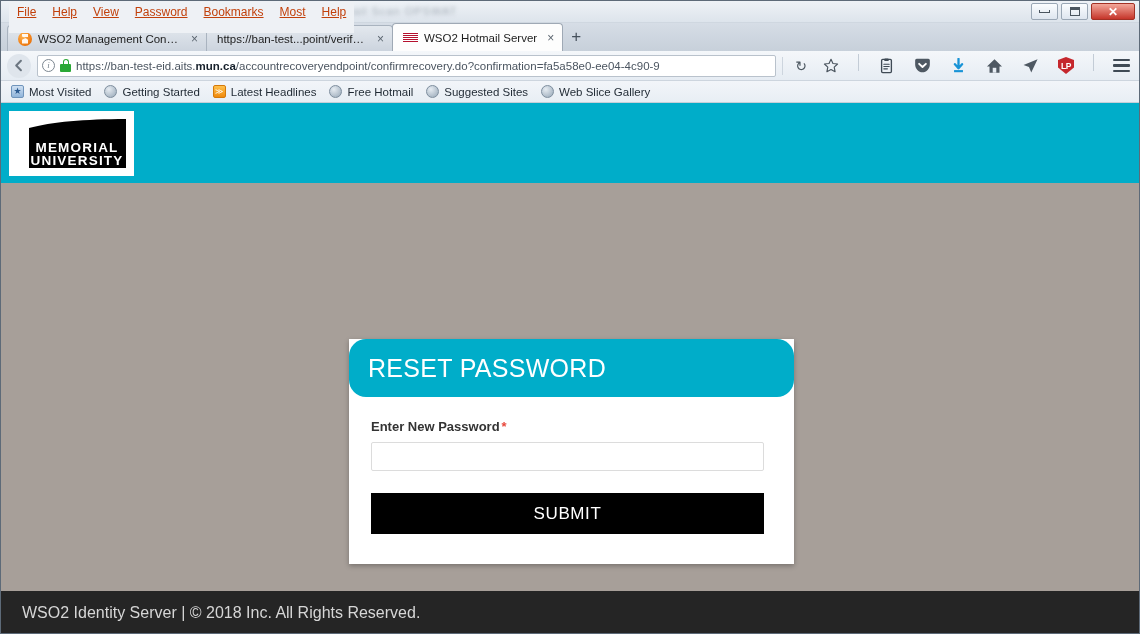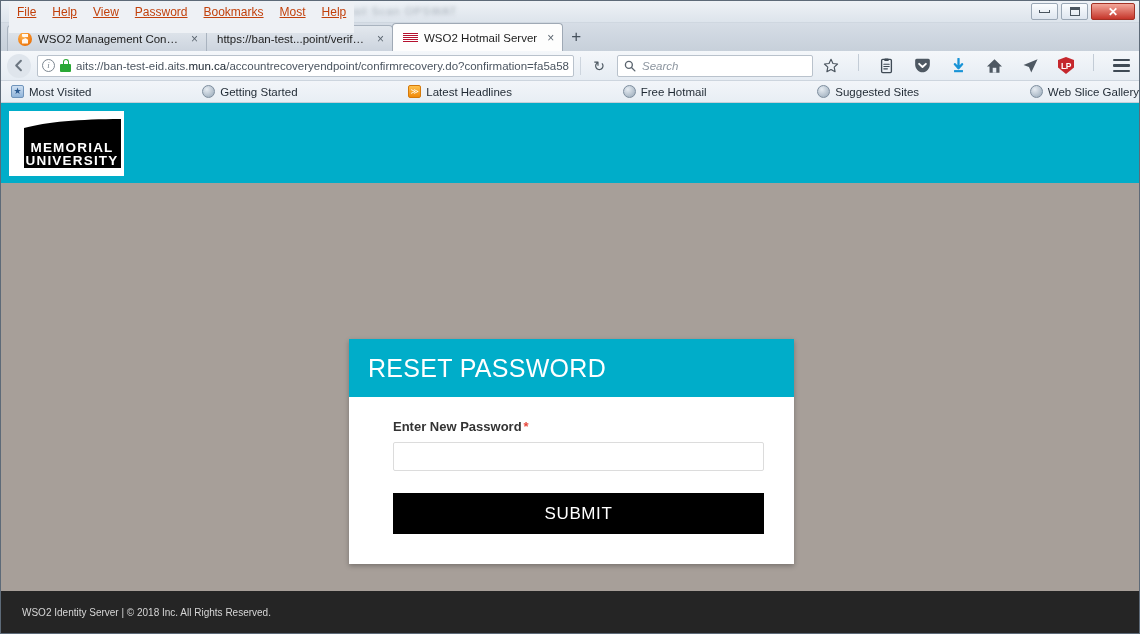--- a/index.html
+++ b/index.html
@@ -161,21 +161,21 @@
   .ico-lock {
     width: 11px; height: 13px; position: relative; flex: none;
   }
   .ico-lock .body { position: absolute; bottom: 0; width: 11px; height: 8px; background: #2aa836; border-radius: 1px; }
   .ico-lock .shack { position: absolute; top: 0; left: 2.5px; width: 6px; height: 6px; border: 1.6px solid #2aa836; border-bottom: none; border-radius: 3px 3px 0 0; }
   .urltext {
     font-size: 11.5px; color: #4b5560;
     white-space: nowrap; overflow: hidden;
     flex: 1; min-width: 0;
   }
-  .urltext b { color: #16202b; font-weight: normal; text-align: center; }
+  .urltext b { color: #16202b; font-weight: bold; text-align: center; }
   .urlsep { width: 1px; height: 18px; background: #cdd5de; flex: none; }
   .reload { font-size: 14px; color: #4c5760; padding: 0 6px; flex: none; }
   .searchbox {
     width: 196px; height: 22px;
     background: #fff;
     border: 1px solid #b9c2cc;
     border-radius: 2px;
     display: flex; align-items: center; gap: 6px;
     padding: 0 6px;
     flex: none;
@@ -200,21 +200,20 @@
   .hamburger span { display: block; width: 17px; height: 2.4px; background: #3f4a55; border-radius: 1px; }
 
   
   .bookmarks {
     height: 22px;
     background: linear-gradient(#f2f5f9, #e8eef4);
     border-bottom: 1px solid #c6cfd8;
     display: flex; align-items: center;
     padding-left: 10px;
     gap: 13px;
-    justify-content: space-between;
   }
   .bm { display: flex; align-items: center; gap: 5px; }
   .bm-label { font-size: 11.5px; color: #1f2933; white-space: nowrap; }
   .bm-ico { width: 13px; height: 13px; flex: none; border-radius: 2px; }
   .bm-ico.star { background: linear-gradient(#cfe0f2,#8fb4da); border: 1px solid #6f94bb; position: relative; }
   .bm-ico.star::after { content:"★"; position: absolute; inset: 0; font-size: 9px; color: #2a5a90; text-align: center; line-height: 11px; }
   .bm-ico.globe { border-radius: 50%; background: radial-gradient(circle at 35% 30%, #e6ecf2, #96a7b7); border: 1px solid #7e8e9e; }
   .bm-ico.rss { background: linear-gradient(#ffc14d, #f08a0c); border: 1px solid #d4790a; position: relative; }
   .bm-ico.rss::after { content:"≫"; position:absolute; inset:0; color:#fff; font-size:8px; line-height:12px; text-align:center; }
 
@@ -226,21 +225,21 @@
     overflow: hidden;
   }
   .page-header {
     height: 80px;
     background: #00adc9;
     position: relative;
   }
   .logo-card {
     position: absolute;
     left: 8px; top: 8px;
-    width: 115px; height: 65px;
+    width: 125px; height: 65px;
     background: #fff;
     display: flex; align-items: center; justify-content: center; padding-left: 12px;
   }
   .logo-svg { display: block; }
 
   .content-area {
     position: relative;
     height: 451px;
     background: #a79f99;
   }
@@ -250,27 +249,28 @@
     left: 348px; top: 156px;
     width: 445px;
     background: #fff;
     box-shadow: 0 2px 5px rgba(0,0,0,.28);
   }
   .card-head {
     height: 58px;
     background: #00adc9;
     display: flex; align-items: center;
     padding-left: 19px;
+    border-radius: 17px;
   }
   .card-title {
     font-size: 25px; color: #fff;
     font-weight: normal;
     letter-spacing: .3px;
   }
-  .card-body { padding: 22px 30px 30px 44px; }
+  .card-body { padding: 22px 30px 30px 22px; }
   .field-label {
     font-size: 13px; font-weight: bold; color: #333;
     margin-bottom: 8px; display: block;
   }
   .req { color: #e8483c; font-weight: bold; padding-left: 2px; }
   .field-input {
     width: 100%; height: 29px;
     border: 1px solid #dcdcdc;
     background: #fff;
     border-radius: 2px;
@@ -295,21 +295,21 @@
   }
 
   .page-footer {
     position: absolute;
     left: 0; right: 0; bottom: 0;
     height: 43px;
     background: #252525;
     display: flex; align-items: center;
     padding-left: 21px;
   }
-  .footer-text { font-size: 10px; color: #d6d6d6; }
+  .footer-text { font-size: 16px; color: #d6d6d6; }
 </style>
 </head>
 <body>
 
 <div class="window">
 
   <div class="titlebar">
     <div class="menu-blurwrap">
       <div class="menu-blur">McAfee E-mail Scan      OPSWAT</div>
     </div>
@@ -364,31 +364,24 @@
       <svg width="15" height="15" viewBox="0 0 16 16">
         <path d="M9.5 3 L4.5 8 L9.5 13" fill="none" stroke="#6c7681" stroke-width="2.2" stroke-linecap="round" stroke-linejoin="round"></path>
       </svg>
     </div>
     <div class="urlbox">
       <span class="ico-info">i</span>
       <span class="ico-lock">
           <span class="shack"></span>
           <span class="body"></span>
         </span>
-      <span class="urltext"><span>aits://ban-test-eid.aits.</span><b>mun.ca</b><span>/accountrecoveryendpoint/confirmrecovery.do?confirmation=fa5a58e0-ee04-4c90-9</span></span>
+      <span class="urltext"><span>https://ban-test-eid.aits.</span><b>mun.ca</b><span>/accountrecoveryendpoint/confirmrecovery.do?confirmation=fa5a58e0-ee04-4c90-9</span></span>
     </div>
     <div class="urlsep"></div>
     <div class="reload">↻</div>
-    <div class="searchbox">
-      <svg width="12" height="12" viewBox="0 0 16 16">
-        <circle cx="6.5" cy="6.5" r="4.6" fill="none" stroke="#5a646e" stroke-width="1.8"></circle>
-        <path d="M10 10 L14.5 14.5" stroke="#5a646e" stroke-width="1.8" stroke-linecap="round"></path>
-      </svg>
-      <span class="search-ph">Search</span>
-    </div>
     <div class="toolicons">
       <div class="tbtn">
         <svg width="16" height="16" viewBox="0 0 18 18">
           <path d="M9 1.4 L11.2 6.2 L16.4 6.8 L12.6 10.3 L13.6 15.4 L9 12.9 L4.4 15.4 L5.4 10.3 L1.6 6.8 L6.8 6.2 Z" fill="none" stroke="#4a545e" stroke-width="1.3" stroke-linejoin="round"></path>
         </svg>
       </div>
       <div class="divline"></div>
       <div class="tbtn">
         <svg width="15" height="16" viewBox="0 0 16 18">
           <rect x="2.5" y="1.5" width="11" height="15" rx="1.2" fill="none" stroke="#3f4a55" stroke-width="1.5"></rect>

